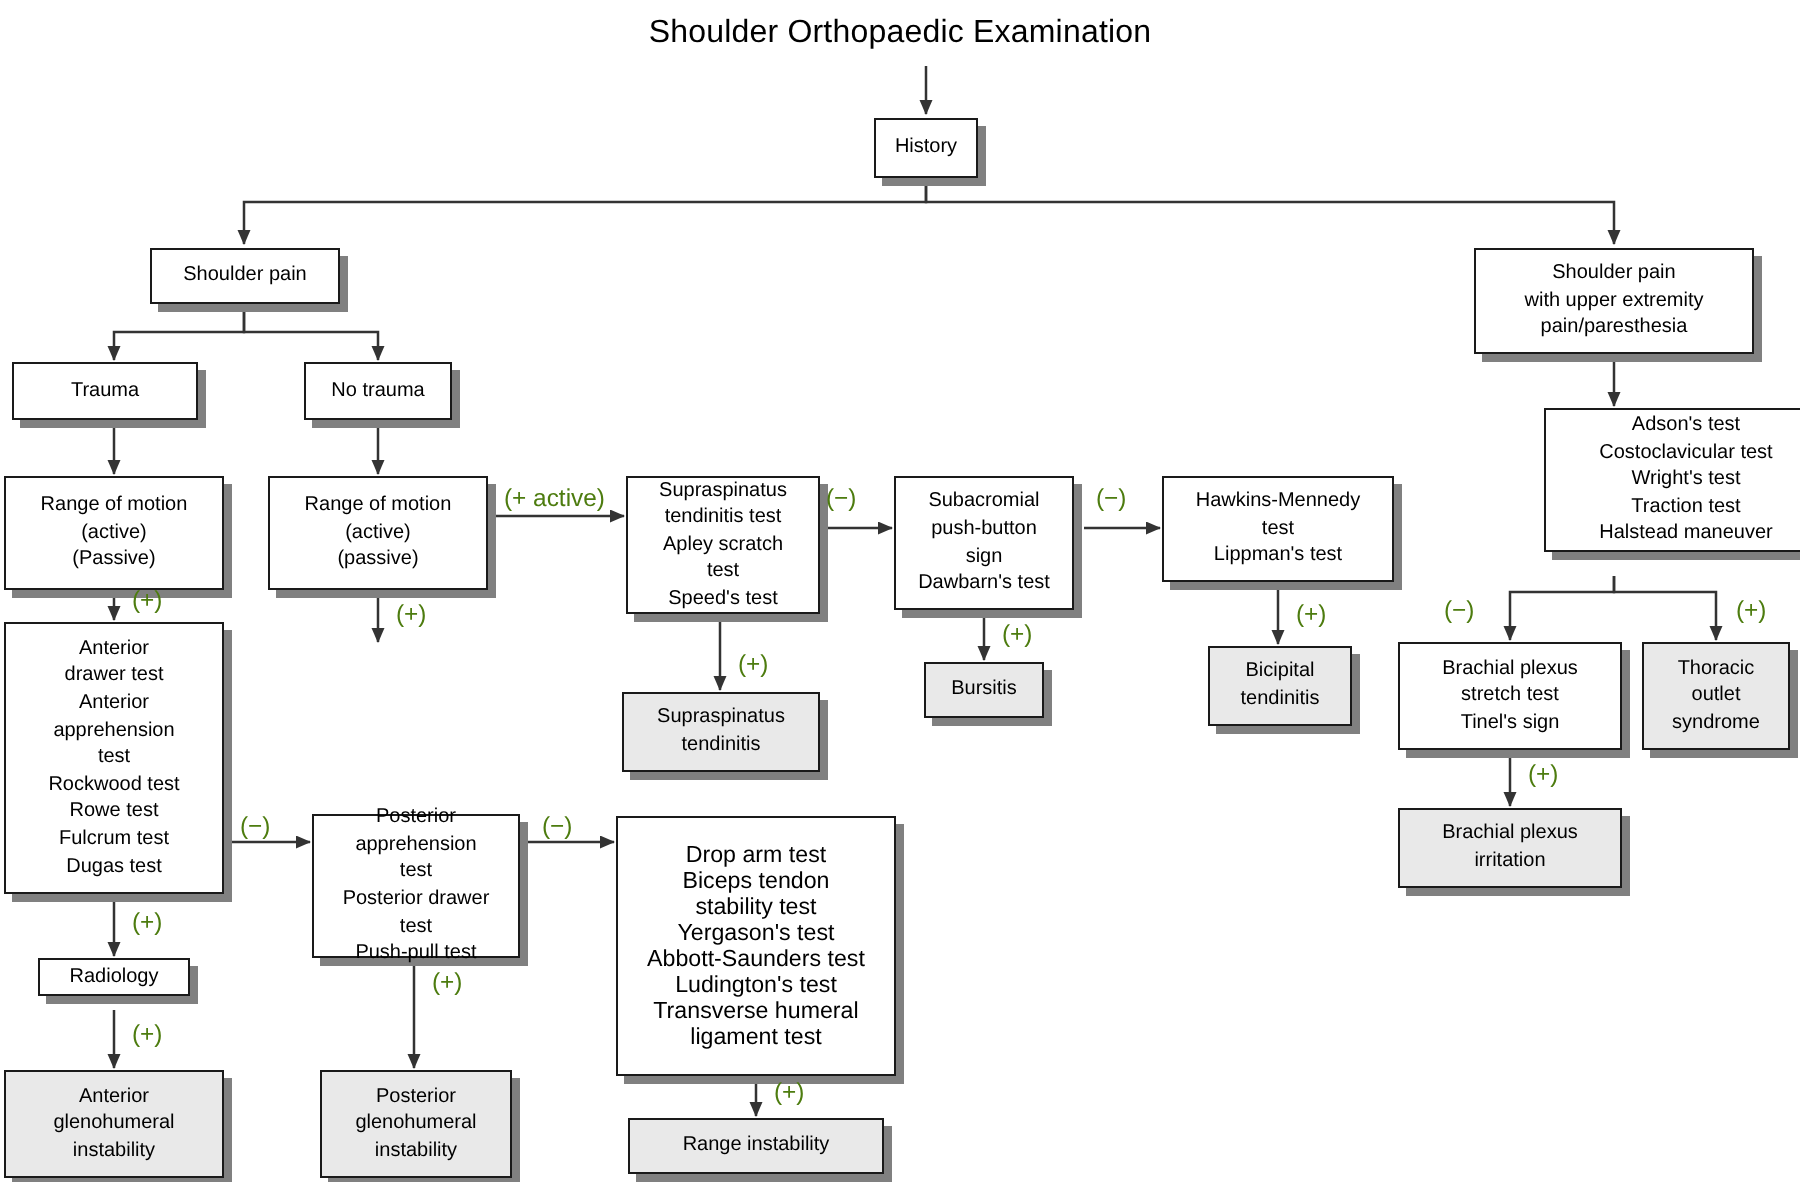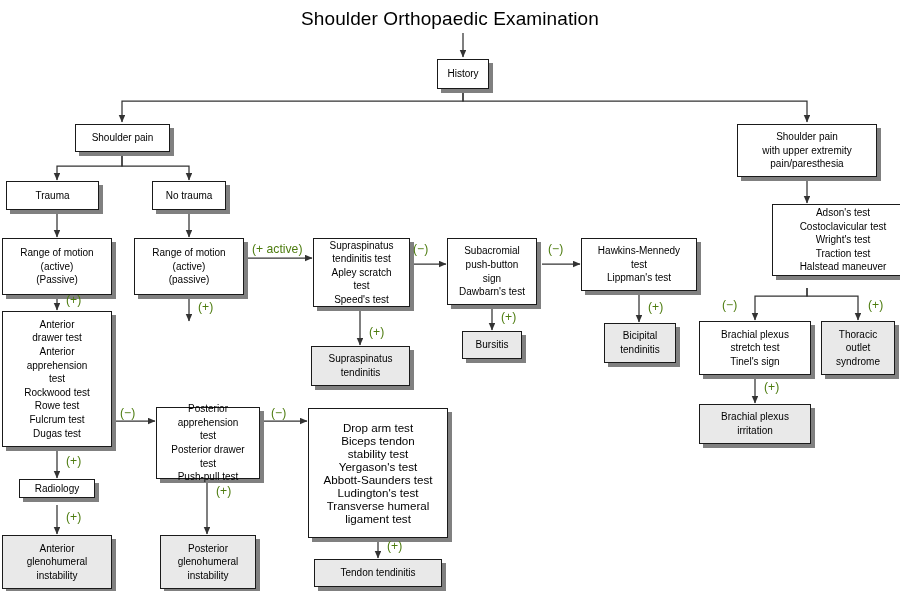--- a/index.html
+++ b/index.html
@@ -14,21 +14,21 @@
     width:900px;
     height:591px;
     overflow:hidden;
     background:#ffffff;
   }
   #title{
     position:absolute;
     left:0; top:8px;
     width:900px;
     text-align:center;
-    font-size:19px;
+    font-size:16px;
     letter-spacing:.1px;
     white-space:nowrap;
   }
   
   #wires{
     position:absolute;
     left:0; top:0;
     width:900px; height:591px;
     pointer-events:none;
   }
@@ -183,21 +183,21 @@
 
   <div class="node small" style="left:308px; top:408px; width:140px; height:130px;">Drop arm test
 Biceps tendon
 stability test
 Yergason's test
 Abbott-Saunders test
 Ludington's test
 Transverse humeral
 ligament test</div>
 
-  <div class="node term" style="left:314px; top:559px; width:128px; height:28px;">Tendon tendinitis</div>
+  <div class="node term" style="left:314px; top:559px; width:128px; height:28px;">Range instability</div>
 
   <div class="node" style="left:447px; top:238px; width:90px; height:67px;">Subacromial
 push-button
 sign
 Dawbarn's test</div>
 
   <div class="node term" style="left:462px; top:331px; width:60px; height:28px;">Bursitis</div>
 
   <div class="node" style="left:581px; top:238px; width:116px; height:53px;">Hawkins-Mennedy
 test

